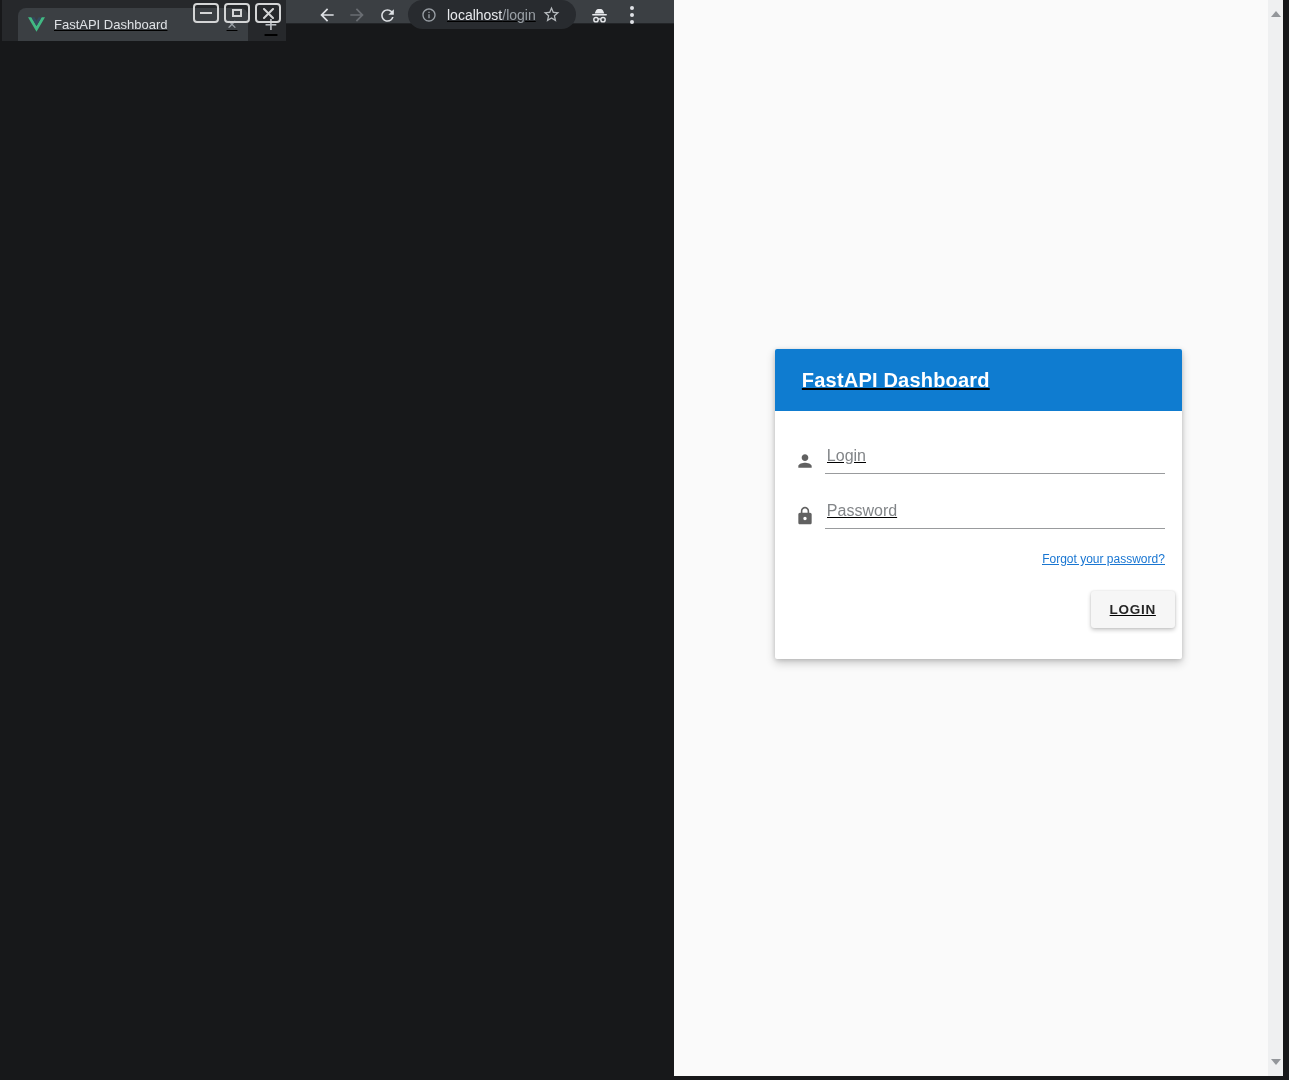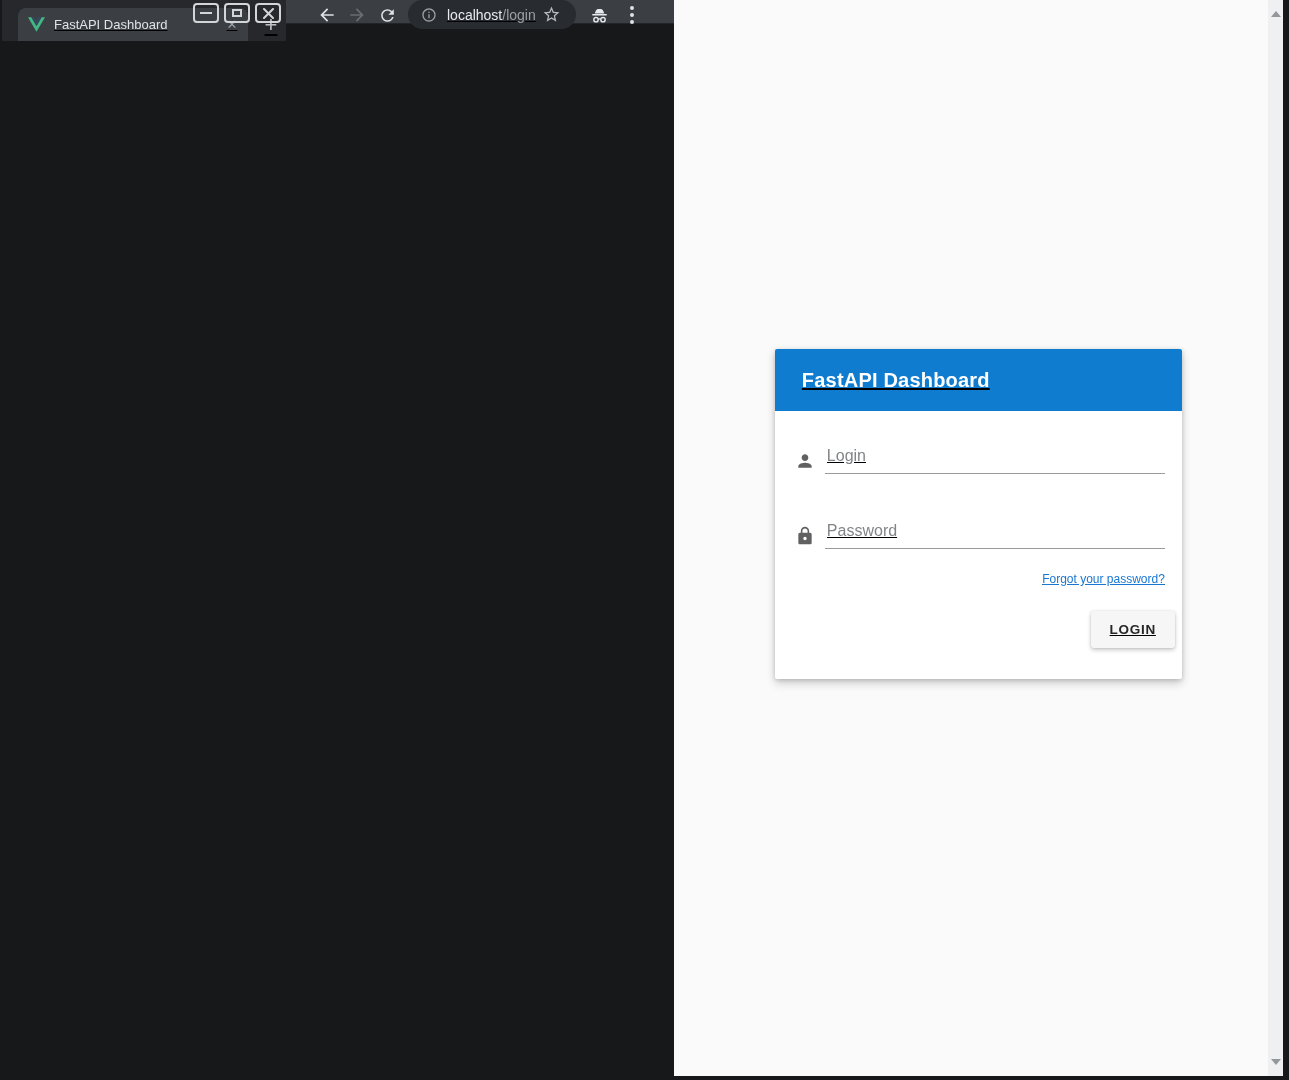--- a/index.html
+++ b/index.html
@@ -98,21 +98,21 @@
     width:407px; margin:349px auto 0; background:#ffffff; border-radius:2px;
     box-shadow:0 4px 10px rgba(0,0,0,0.20), 0 1px 4px rgba(0,0,0,0.14);
   }
   .card-header {
     height:62px; background:#0f7cd0; border-radius:2px 2px 0 0;
     display:flex; align-items:center; padding-left:27px;
   }
   .card-title { color:#ffffff; font-size:20px; font-weight:bold; letter-spacing:0.2px; }
   .card-body { padding:36px 17px 24px 20px; }
   .field-row { display:flex; align-items:flex-end; }
-  .field-row + .field-row { margin-top:48px; }
+  .field-row + .field-row { margin-top:28px; }
   .field-icon { flex:none; margin:0 10px 3px 0; }
   .field-row input {
     flex:1; min-width:0; background:transparent; border:none; outline:none;
     border-bottom:1px solid #999b9d;
     font-family:"Liberation Sans", sans-serif;
     font-size:16px; color:#333; padding:0 0 8px 2px;
   }
   .field-row input::placeholder { color:#828588; opacity:1; }
   .forgot-row { text-align:right; margin-top:20px; }
   .forgot-row a { color:#1976d2; font-size:12px; text-decoration:underline; }

